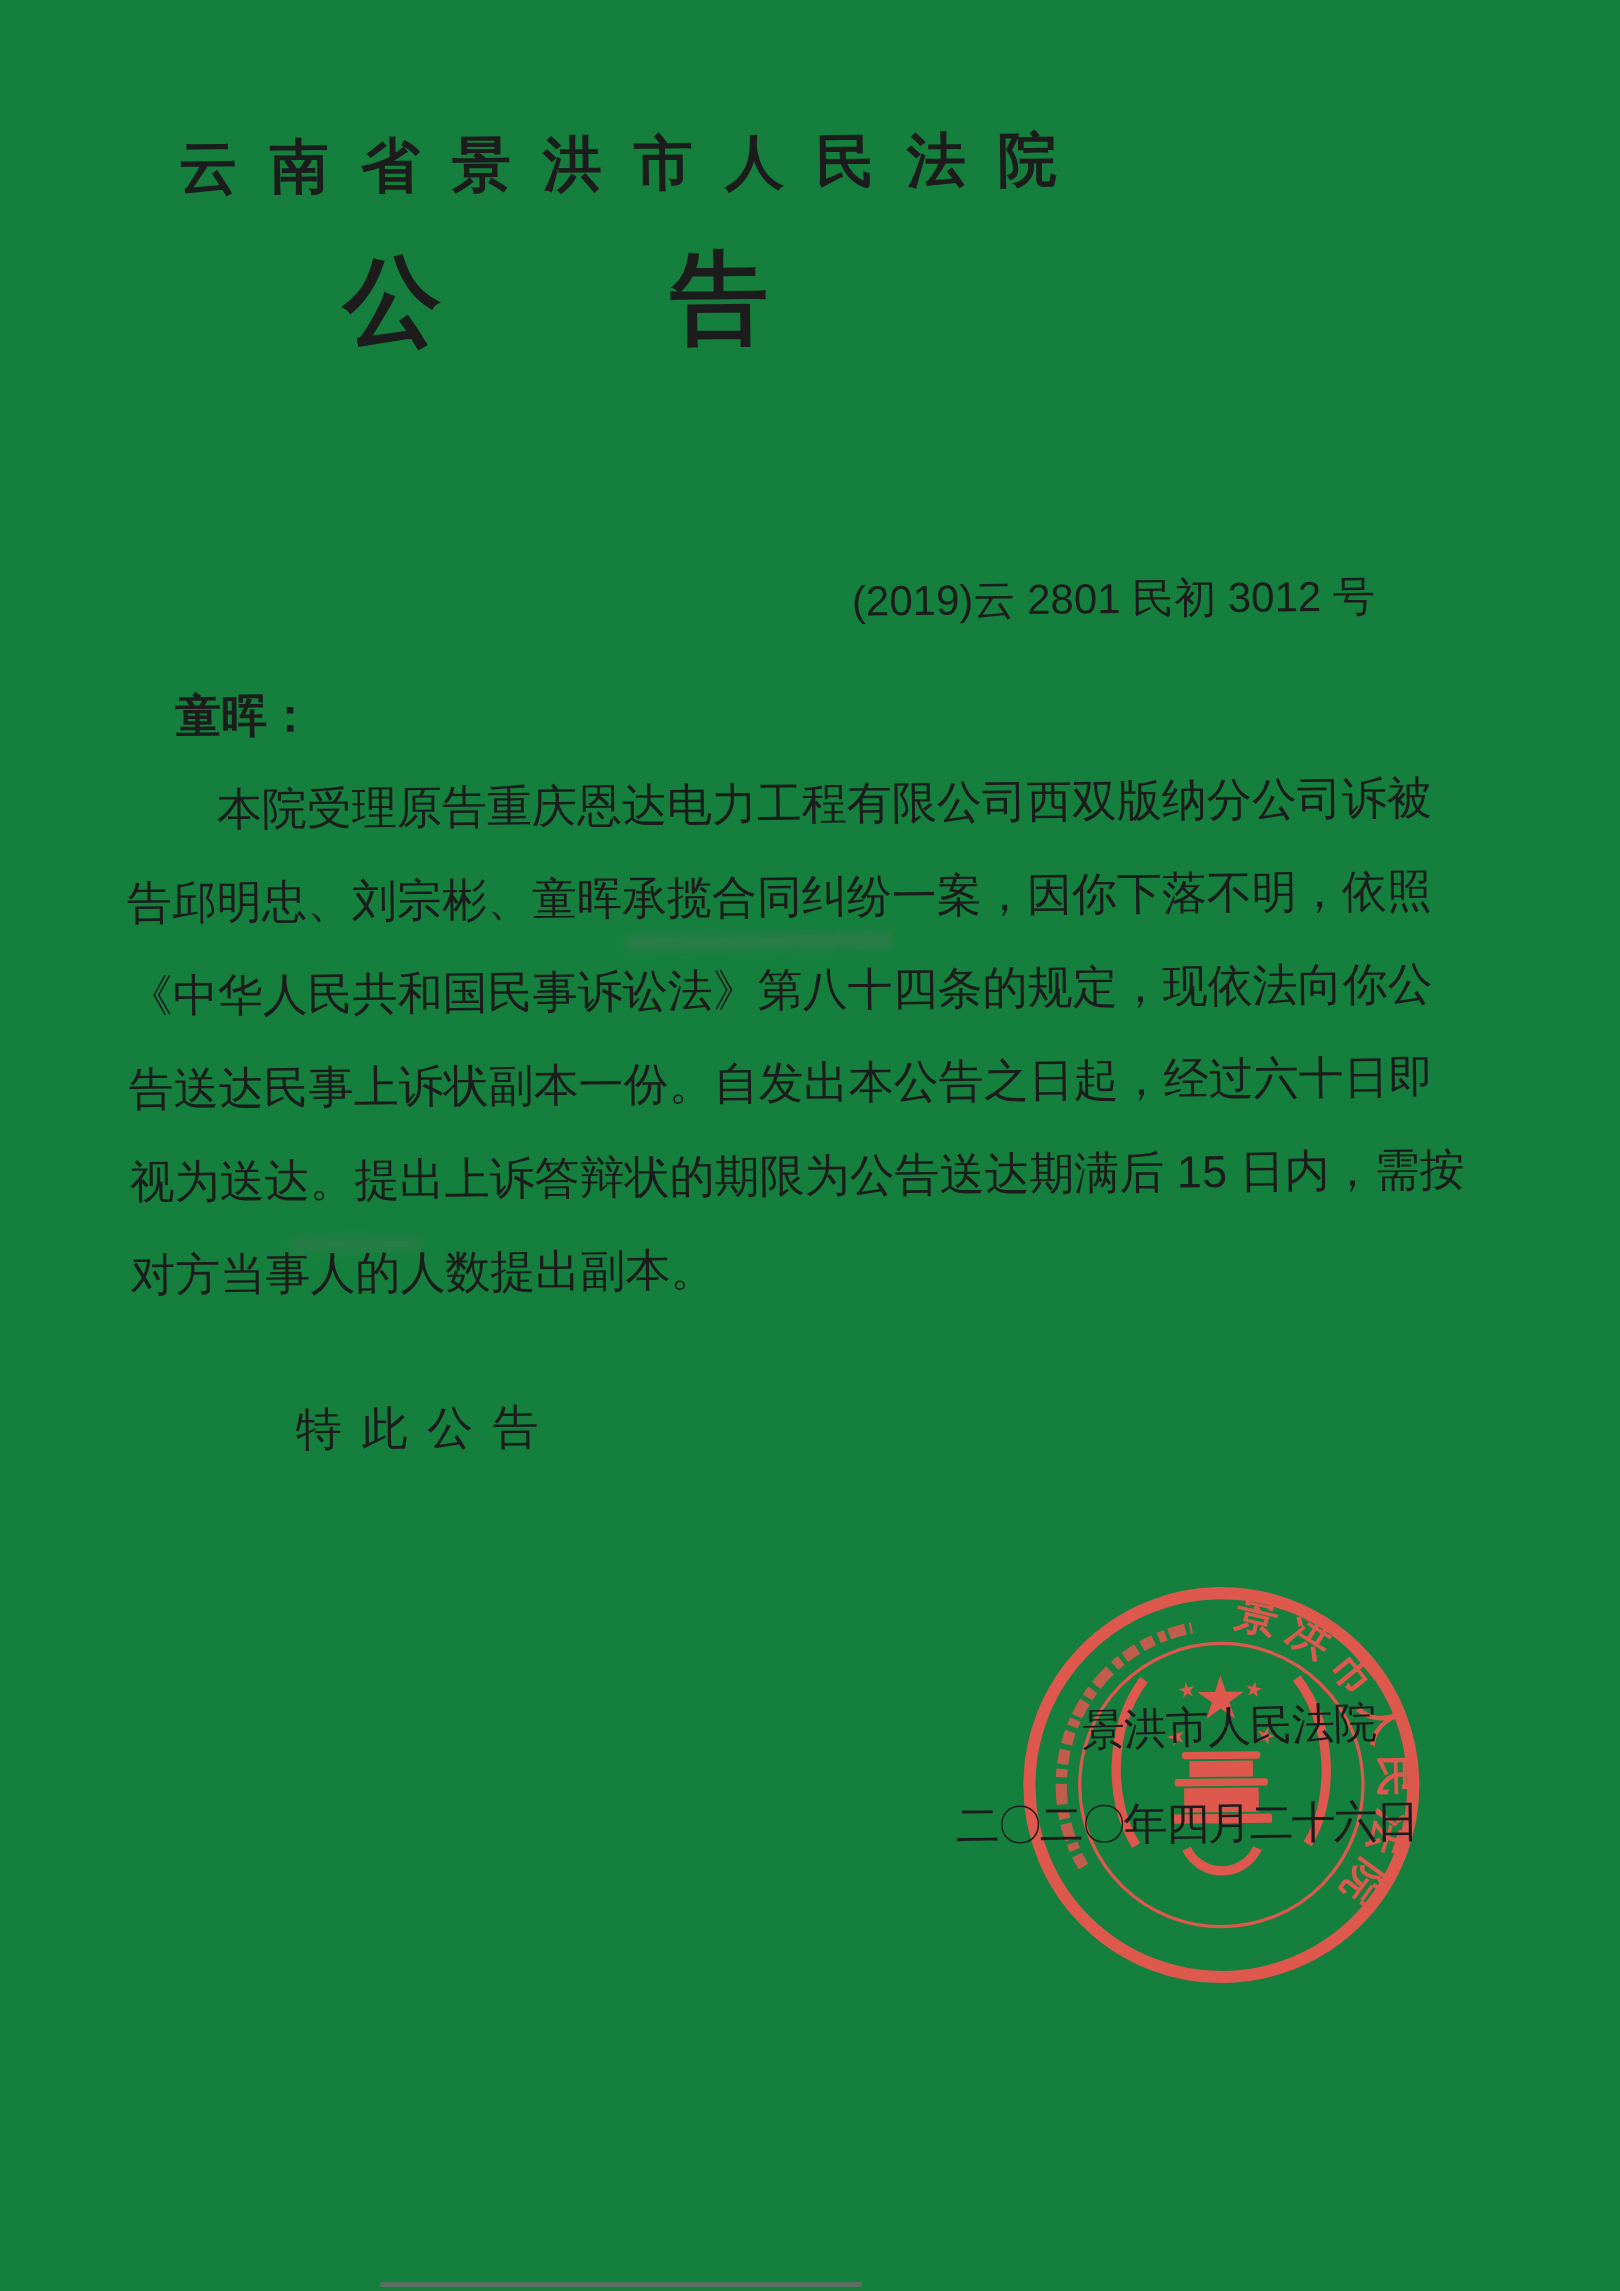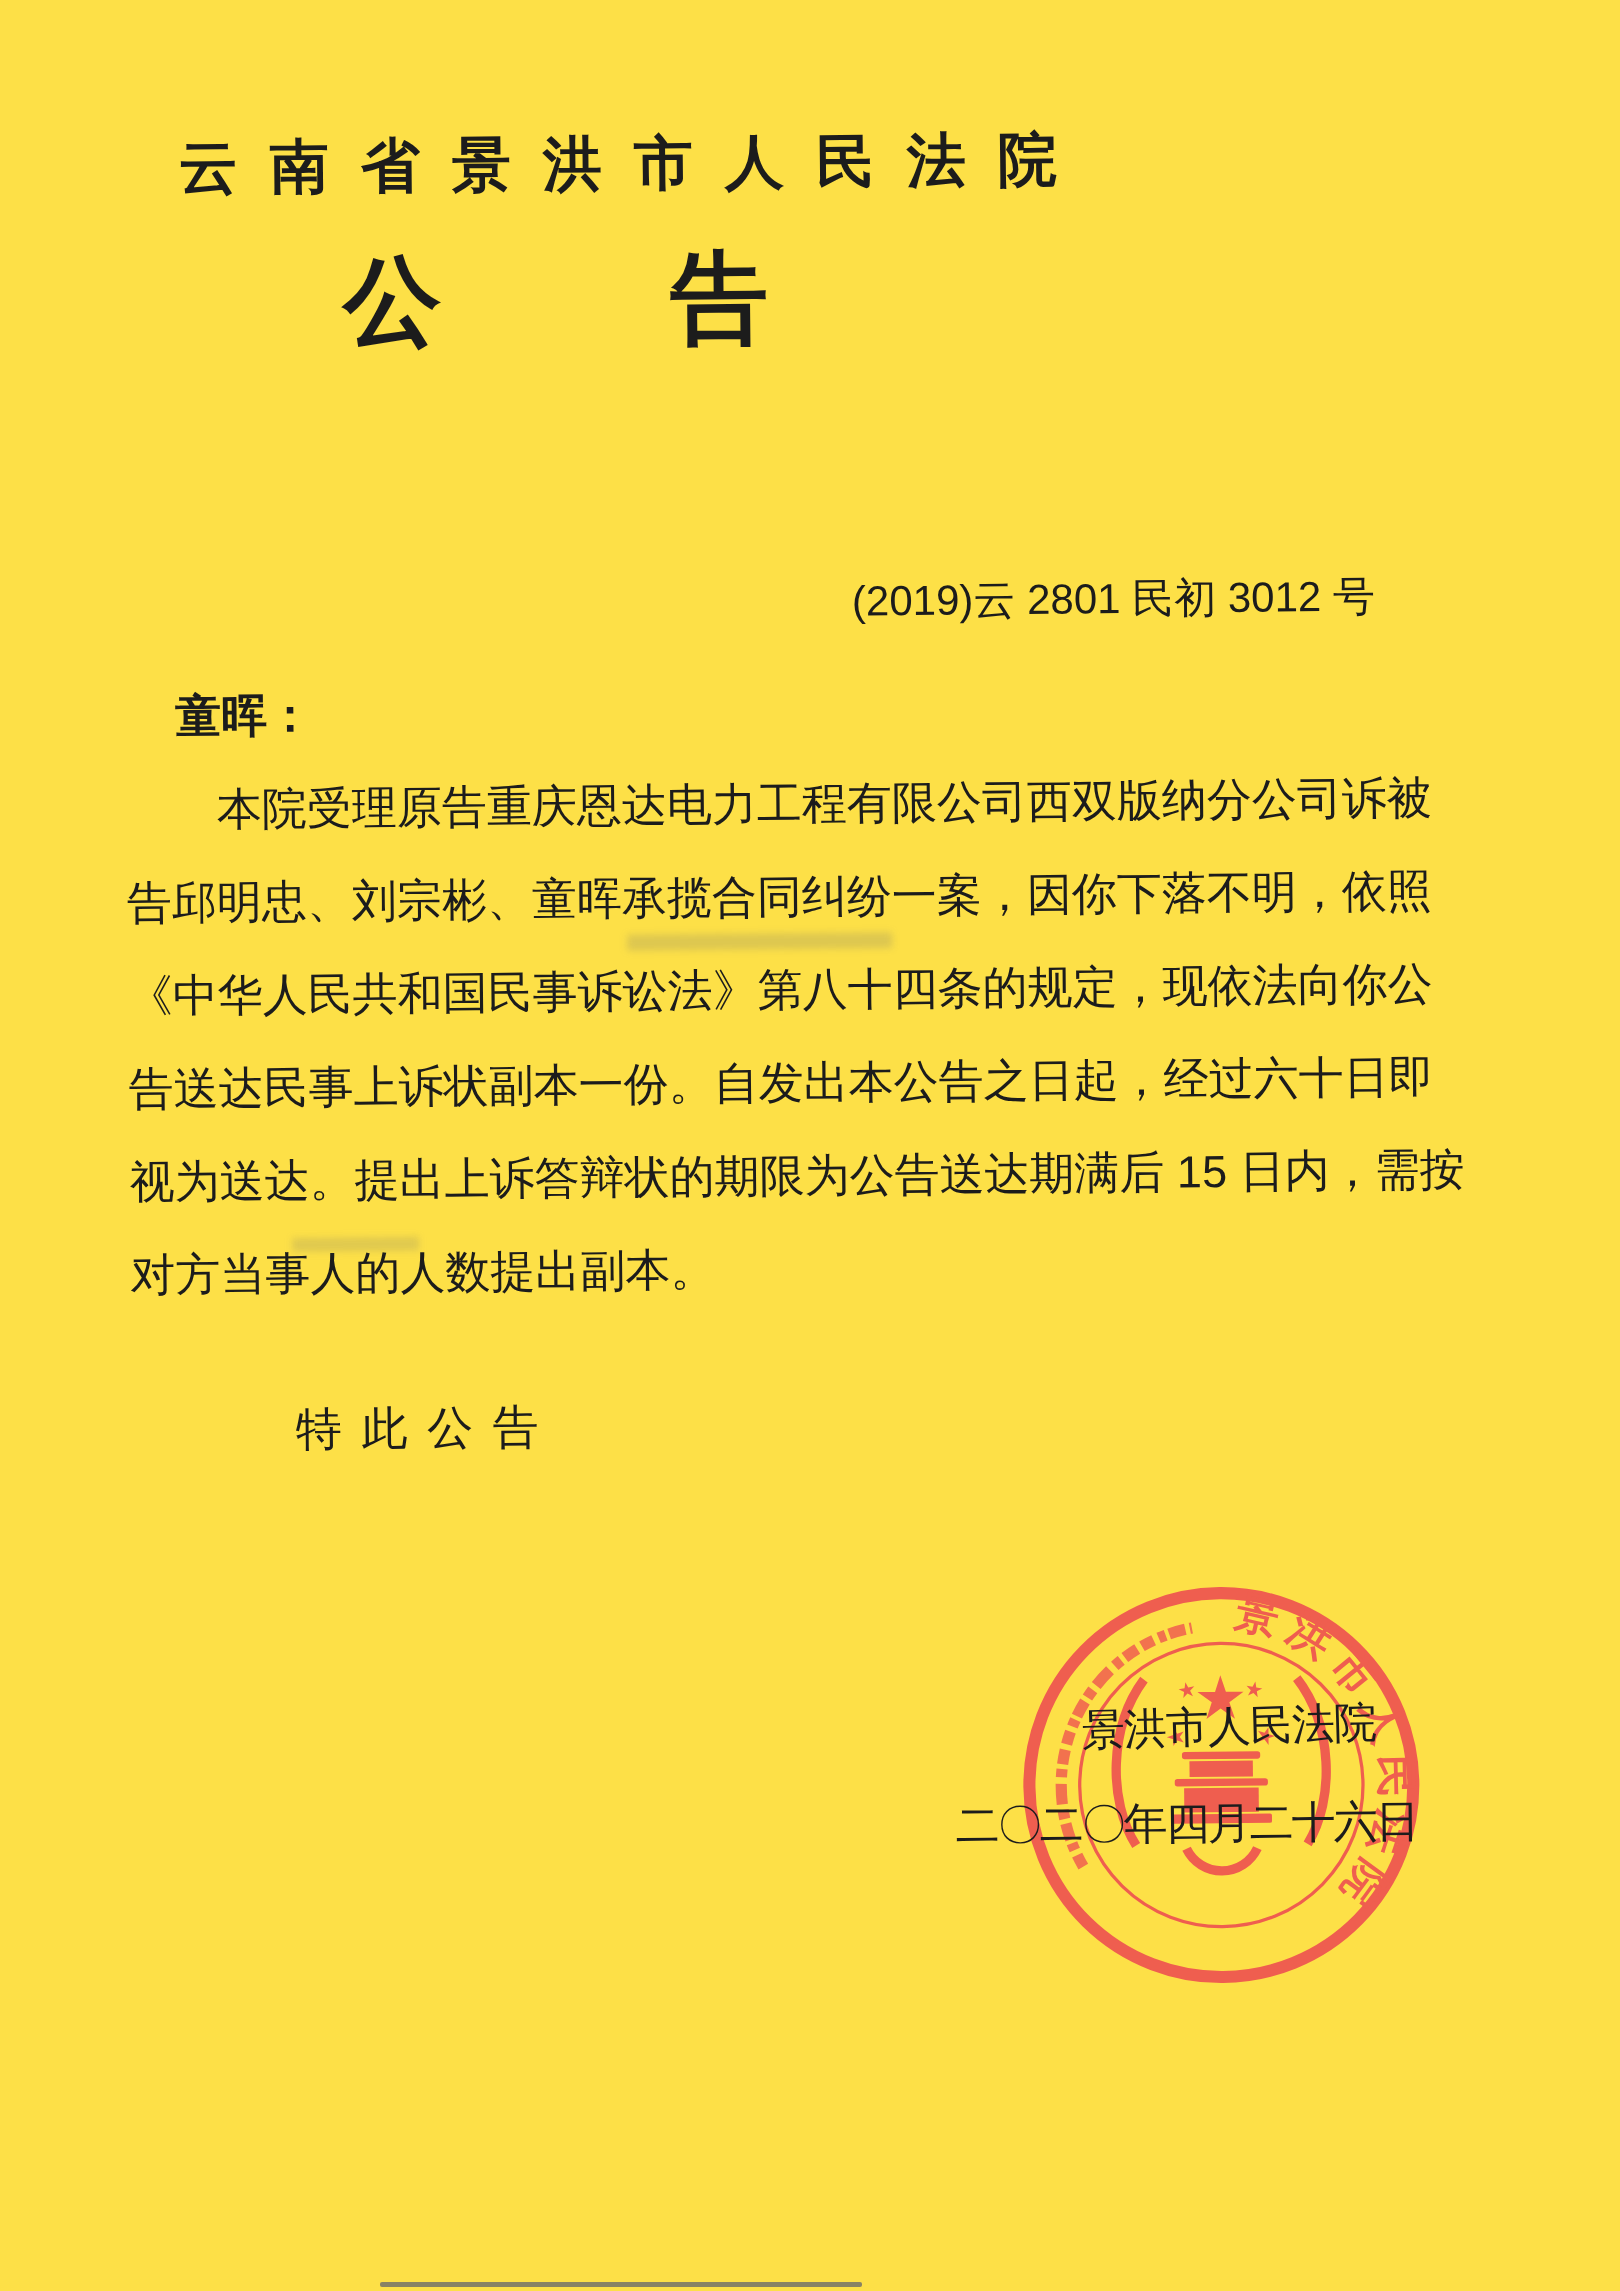--- a/index.html
+++ b/index.html
@@ -1,17 +1,17 @@
 <!DOCTYPE html>
 <html><head>
 <meta charset="utf-8">
 <style>
   html,body{margin:0;padding:0;background:#e9e9e9;}
   .page{
-    position:relative;width:1620px;height:2292px;background:#fde047;
+    position:relative;width:1620px;height:2292px;background:#15803d;
     overflow:hidden;font-family:"Liberation Sans",sans-serif;color:#1c1c1c;
   }
   .rot{position:absolute;left:0;top:0;width:1620px;height:2292px;transform:rotate(-0.55deg);transform-origin:50% 40%;}
 
   .court-title{
     position:absolute;left:186px;top:123px;
     font-family:"Liberation Serif",serif;font-size:59px;font-weight:600;
     letter-spacing:32px;white-space:nowrap;
   }
   .notice-title{

